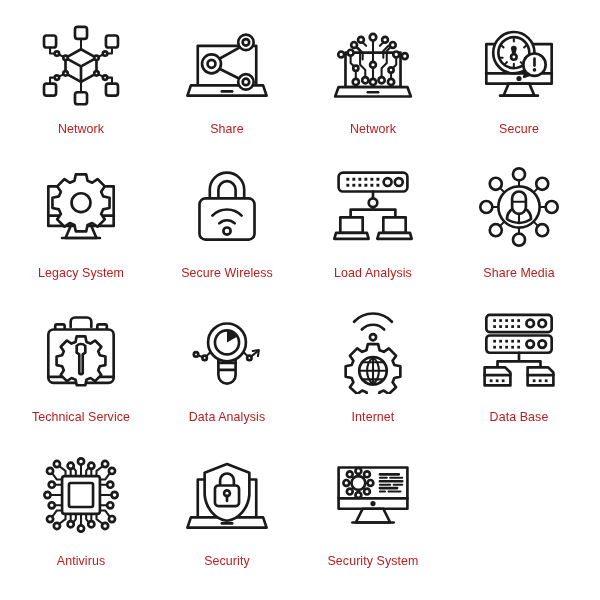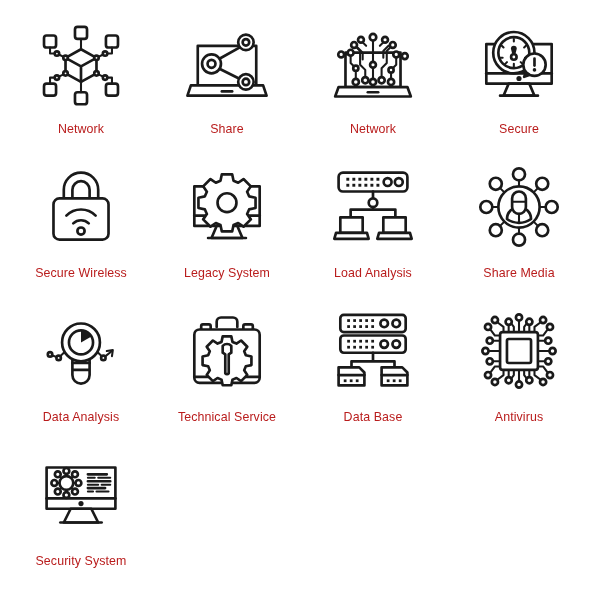--- a/index.html
+++ b/index.html
@@ -197,45 +197,45 @@
         <circle class="fl" cx="68" cy="58" r="2.1"></circle>
         <path class="wh" d="M58 61 L62 64 L56 66 Z"></path>
       </svg>
     </div>
     <div class="icon-label">Secure</div>
   </div>
 
   <div class="icon-cell">
     <div class="icon-art">
       <svg viewBox="0 0 100 100">
+        <path class="wh" d="M12 26 L88 26 L88 72 L12 72 Z"></path>
+        <path class="ln" d="M12 60 L88 60"></path>
+        <circle class="fl" cx="50" cy="66" r="3"></circle>
+        <path class="wh" d="M38 72 L62 72 L68 86 L32 86 Z"></path>
+        <path class="ln" d="M28 86 L72 86"></path>
+
+        <path class="wh" d="M44 12 L56 12 L57.6 19.5 L63 21.8 L69.2 17.5 L77.7 26 L73.4 32.2 L75.7 37.6 L83.2 39.2 L83.2 51.2 L75.7 52.8 L73.4 58.2 L77.7 64.4 L69.2 72.9 L63 68.6 L57.6 70.9 L56 78.4 L44 78.4 L42.4 70.9 L37 68.6 L30.8 72.9 L22.3 64.4 L26.6 58.2 L24.3 52.8 L16.8 51.2 L16.8 39.2 L24.3 37.6 L26.6 32.2 L22.3 26 L30.8 17.5 L37 21.8 L42.4 19.5 Z"></path>
+        <circle class="wh" cx="50" cy="45" r="11"></circle>
+      </svg>
+    </div>
+    <div class="icon-label">Legacy System</div>
+  </div>
+
+  <div class="icon-cell">
+    <div class="icon-art">
+      <svg viewBox="0 0 100 100">
         <path class="wh" d="M30 44 L30 30 a20 20 0 0 1 40 0 L70 44"></path>
         <path class="wh" d="M40 44 L40 30 a10 10 0 0 1 20 0 L60 44"></path>
         <rect class="wh" x="18" y="40" width="64" height="48" rx="7"></rect>
         <path class="ln" d="M33 60 a24 24 0 0 1 34 0"></path>
         <path class="ln" d="M41 69 a13 13 0 0 1 18 0"></path>
         <circle class="ln" cx="50" cy="78" r="4.2"></circle>
       </svg>
     </div>
     <div class="icon-label">Secure Wireless</div>
-  </div>
-
-  <div class="icon-cell">
-    <div class="icon-art">
-      <svg viewBox="0 0 100 100">
-        <path class="wh" d="M12 26 L88 26 L88 72 L12 72 Z"></path>
-        <path class="ln" d="M12 60 L88 60"></path>
-        <circle class="fl" cx="50" cy="66" r="3"></circle>
-        <path class="wh" d="M38 72 L62 72 L68 86 L32 86 Z"></path>
-        <path class="ln" d="M28 86 L72 86"></path>
-
-        <path class="wh" d="M44 12 L56 12 L57.6 19.5 L63 21.8 L69.2 17.5 L77.7 26 L73.4 32.2 L75.7 37.6 L83.2 39.2 L83.2 51.2 L75.7 52.8 L73.4 58.2 L77.7 64.4 L69.2 72.9 L63 68.6 L57.6 70.9 L56 78.4 L44 78.4 L42.4 70.9 L37 68.6 L30.8 72.9 L22.3 64.4 L26.6 58.2 L24.3 52.8 L16.8 51.2 L16.8 39.2 L24.3 37.6 L26.6 32.2 L22.3 26 L30.8 17.5 L37 21.8 L42.4 19.5 Z"></path>
-        <circle class="wh" cx="50" cy="45" r="11"></circle>
-      </svg>
-    </div>
-    <div class="icon-label">Legacy System</div>
   </div>
 
   <div class="icon-cell">
     <div class="icon-art">
       <svg viewBox="0 0 100 100">
         <rect class="wh" x="10" y="10" width="80" height="22" rx="5"></rect>
         <g class="fl">
           <rect x="19" y="16" width="3.4" height="3.4"></rect>
             <rect x="26" y="16" width="3.4" height="3.4"></rect>
           <rect x="33" y="16" width="3.4" height="3.4"></rect>
@@ -286,20 +286,38 @@
         <circle class="wh" cx="77" cy="77" r="7"></circle>
       </svg>
     </div>
     <div class="icon-label">Share Media</div>
   </div>
 
   <div class="icon-cell">
     <div class="icon-art">
       <svg viewBox="0 0 100 100">
 
+        <path class="wh" d="M38 22 L38 16 a5 5 0 0 1 5 -5 L57 11 a5 5 0 0 1 5 5 L62 22"></path>
+        <rect class="wh" x="20" y="19" width="11" height="8" rx="2"></rect>
+        <rect class="wh" x="69" y="19" width="11" height="8" rx="2"></rect>
+        <rect class="wh" x="12" y="25" width="76" height="62" rx="6"></rect>
+        <path class="ln" d="M12 80 L88 80"></path>
+
+        <path class="wh" d="M45 33 L55 33 L56.4 39.5 L61 41.4 L66.4 37.8 L73.6 45 L70 50.4 L71.9 55 L78.4 56.4 L78.4 66.4 L71.9 67.8 L70 72.4 L73.6 77.8 L66.4 85 L61 81.4 L56.4 83.3 L55 89.8 L45 89.8 L43.6 83.3 L39 81.4 L33.6 85 L26.4 77.8 L30 72.4 L28.1 67.8 L21.6 66.4 L21.6 56.4 L28.1 55 L30 50.4 L26.4 45 L33.6 37.8 L39 41.4 L43.6 39.5 Z"></path>
+
+        <path class="wh" d="M45 44 a7 7 0 0 1 10 0 L55 52 L52 54 L52 76 a2.6 2.6 0 0 1 -4 0 L48 54 L45 52 Z"></path>
+      </svg>
+    </div>
+    <div class="icon-label">Technical Service</div>
+  </div>
+
+  <div class="icon-cell">
+    <div class="icon-art">
+      <svg viewBox="0 0 100 100">
+
         <path class="wh" d="M40 56 L60 56 L60 78 a10 10 0 0 1 -20 0 Z"></path>
         <path class="ln" d="M40 64 L60 64 M41 72 L59 72"></path>
 
         <circle class="wh" cx="50" cy="40" r="22"></circle>
         <circle class="ln" cx="50" cy="40" r="14"></circle>
         <path class="fl" d="M50 40 L50 26 a14 14 0 0 1 12.1 7 Z"></path>
 
         <path class="ln-thin" d="M30 52 L24 58 L14 54"></path>
         <path class="ln-thin" d="M70 52 L76 58 L86 50"></path>
         <path class="ln-thin" d="M80 50 L87 49 L86 56"></path>
@@ -308,34 +326,34 @@
         <circle class="wh" cx="76" cy="58" r="2.6"></circle>
       </svg>
     </div>
     <div class="icon-label">Data Analysis</div>
   </div>
 
   <div class="icon-cell">
     <div class="icon-art">
       <svg viewBox="0 0 100 100">
 
-        <path class="wh" d="M38 22 L38 16 a5 5 0 0 1 5 -5 L57 11 a5 5 0 0 1 5 5 L62 22"></path>
-        <rect class="wh" x="20" y="19" width="11" height="8" rx="2"></rect>
-        <rect class="wh" x="69" y="19" width="11" height="8" rx="2"></rect>
-        <rect class="wh" x="12" y="25" width="76" height="62" rx="6"></rect>
-        <path class="ln" d="M12 80 L88 80"></path>
-
-        <path class="wh" d="M45 33 L55 33 L56.4 39.5 L61 41.4 L66.4 37.8 L73.6 45 L70 50.4 L71.9 55 L78.4 56.4 L78.4 66.4 L71.9 67.8 L70 72.4 L73.6 77.8 L66.4 85 L61 81.4 L56.4 83.3 L55 89.8 L45 89.8 L43.6 83.3 L39 81.4 L33.6 85 L26.4 77.8 L30 72.4 L28.1 67.8 L21.6 66.4 L21.6 56.4 L28.1 55 L30 50.4 L26.4 45 L33.6 37.8 L39 41.4 L43.6 39.5 Z"></path>
-
-        <path class="wh" d="M45 44 a7 7 0 0 1 10 0 L55 52 L52 54 L52 76 a2.6 2.6 0 0 1 -4 0 L48 54 L45 52 Z"></path>
-      </svg>
-    </div>
-    <div class="icon-label">Technical Service</div>
-  </div>
-
+        <path class="ln" d="M28 16 a30 30 0 0 1 44 0"></path>
+        <path class="ln" d="M37 25 a18 18 0 0 1 26 0"></path>
+        <circle class="ln" cx="50" cy="34" r="3.6"></circle>
+
+        <path class="wh" d="M44 42 L56 42 L57.6 49 L62.6 51 L68.4 47 L76.8 55.4 L72.8 61.2 L74.8 66.2 L81.8 67.8 L81.8 79.8 L74.8 81.4 L72.8 86.4 L76.8 92.2 L68.4 100 L62.6 96 L57.6 98 L56 105 L44 105 L42.4 98 L37.4 96 L31.6 100 L23.2 92.2 L27.2 86.4 L25.2 81.4 L18.2 79.8 L18.2 67.8 L25.2 66.2 L27.2 61.2 L23.2 55.4 L31.6 47 L37.4 51 L42.4 49 Z"></path>
+
+        <circle class="wh" cx="50" cy="73" r="16"></circle>
+        <path class="ln-thin" d="M34 73 L66 73 M37 63 L63 63 M37 83 L63 83"></path>
+        <path class="ln-thin" d="M50 57 a22 22 0 0 1 0 32 a22 22 0 0 1 0 -32"></path>
+        <path class="ln-thin" d="M50 57 L50 89"></path>
+      </svg>
+    </div>
+    <div class="icon-label">Internet</div>
+  </div>
 
   <div class="icon-cell">
     <div class="icon-art">
       <svg viewBox="0 0 100 100">
         <rect class="wh" x="12" y="8" width="76" height="20" rx="4"></rect>
         <g class="fl">
           <rect x="20" y="13" width="3.2" height="3.2"></rect>
             <rect x="27" y="13" width="3.2" height="3.2"></rect>
           <rect x="34" y="13" width="3.2" height="3.2"></rect>
             <rect x="41" y="13" width="3.2" height="3.2"></rect>
@@ -428,20 +446,36 @@
         <circle class="wh" cx="84" cy="38" r="3.6"></circle>
         <circle class="wh" cx="89" cy="50" r="3.6"></circle>
         <circle class="wh" cx="84" cy="62" r="3.6"></circle>
         <circle class="wh" cx="86" cy="22" r="3.6"></circle>
         <circle class="wh" cx="86" cy="78" r="3.6"></circle>
       </svg>
     </div>
     <div class="icon-label">Antivirus</div>
   </div>
 
+  <div class="icon-cell">
+    <div class="icon-art">
+      <svg viewBox="0 0 100 100">
+        <path class="wh" d="M16 32 L84 32 L84 76 L16 76 Z"></path>
+        <path class="wh" d="M8 76 L92 76 L96 88 L4 88 Z"></path>
+        <path class="ln" d="M44 83 L56 83"></path>
+
+        <path class="wh" d="M50 14 L76 24 L76 50 a30 34 0 0 1 -26 30 a30 34 0 0 1 -26 -30 L24 24 Z"></path>
+        <path class="wh" d="M42 40 L42 33 a8 8 0 0 1 16 0 L58 40"></path>
+        <rect class="wh" x="36" y="39" width="28" height="24" rx="4"></rect>
+        <circle class="ln" cx="50" cy="48" r="3.4"></circle>
+        <path class="ln" d="M50 51 L50 57"></path>
+      </svg>
+    </div>
+    <div class="icon-label">Security</div>
+  </div>
 
   <div class="icon-cell">
     <div class="icon-art">
       <svg viewBox="0 0 100 100">
         <path class="wh" d="M10 18 L90 18 L90 66 L10 66 Z"></path>
         <path class="ln" d="M10 54 L90 54"></path>
         <circle class="fl" cx="50" cy="60" r="3"></circle>
         <path class="wh" d="M38 66 L62 66 L70 82 L30 82 Z"></path>
         <path class="ln" d="M26 82 L74 82"></path>
 

